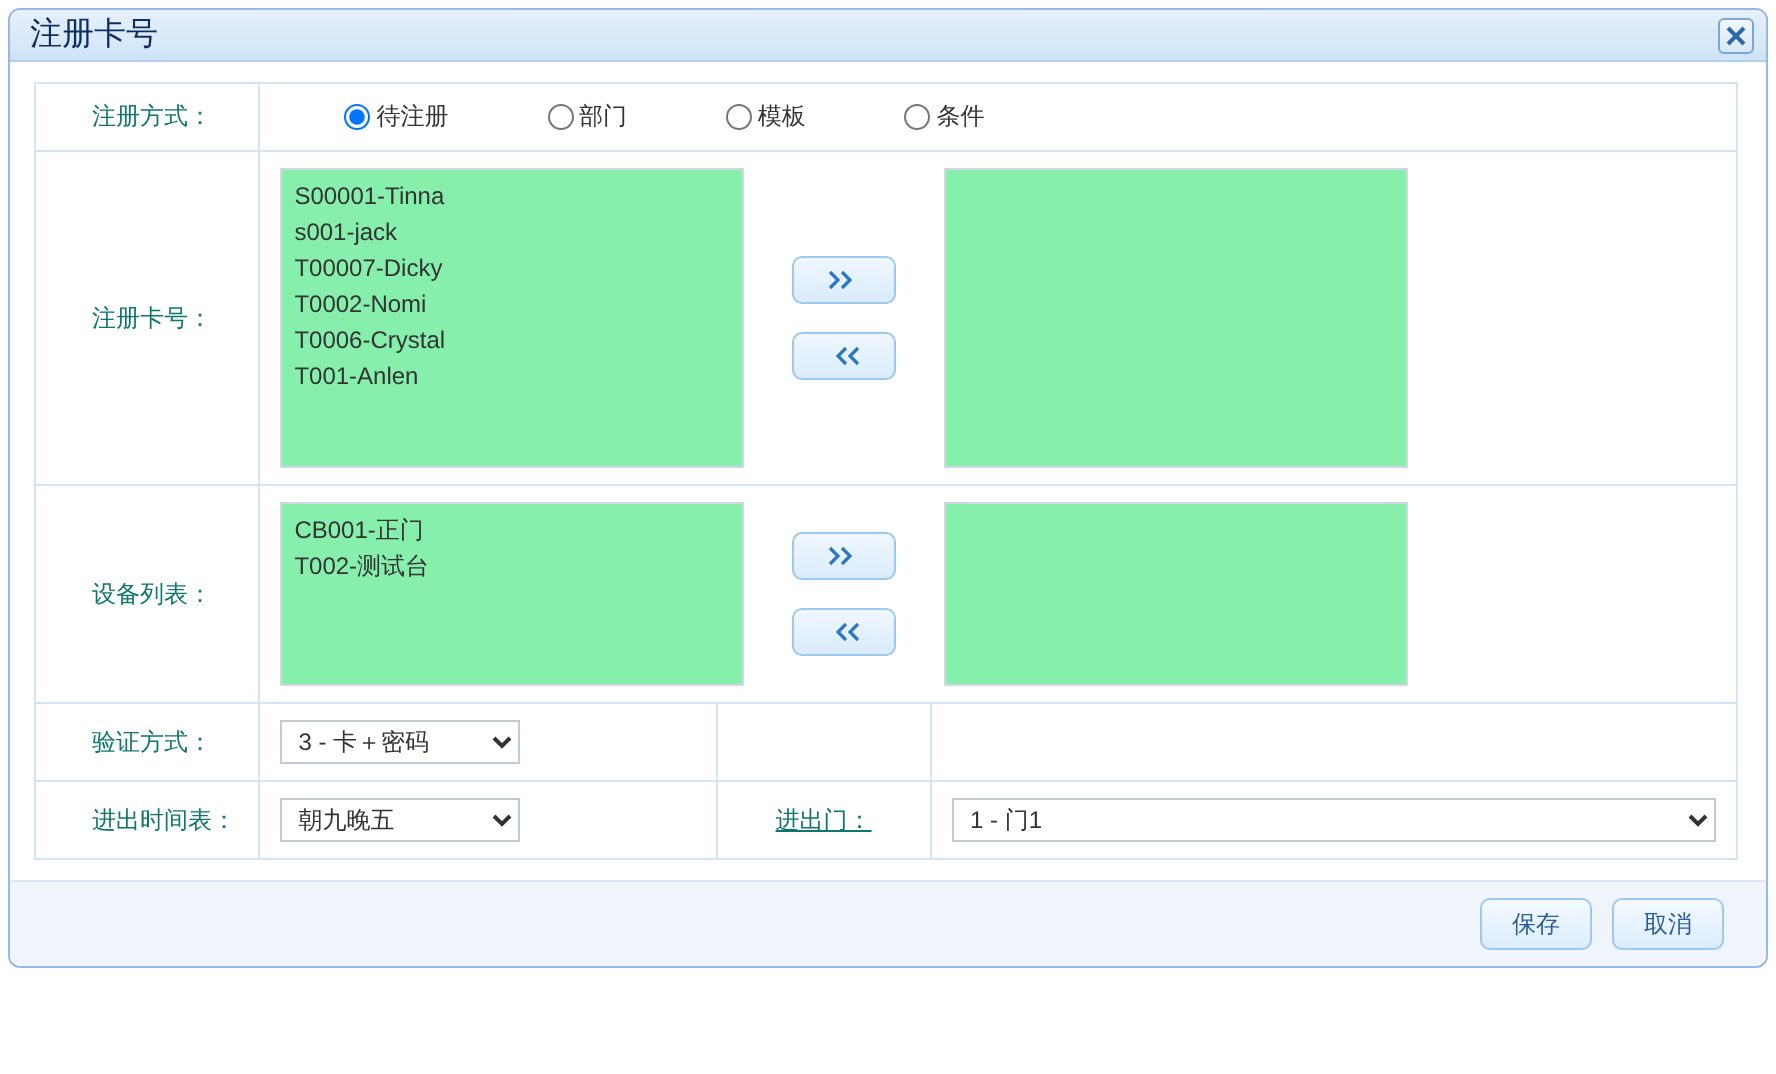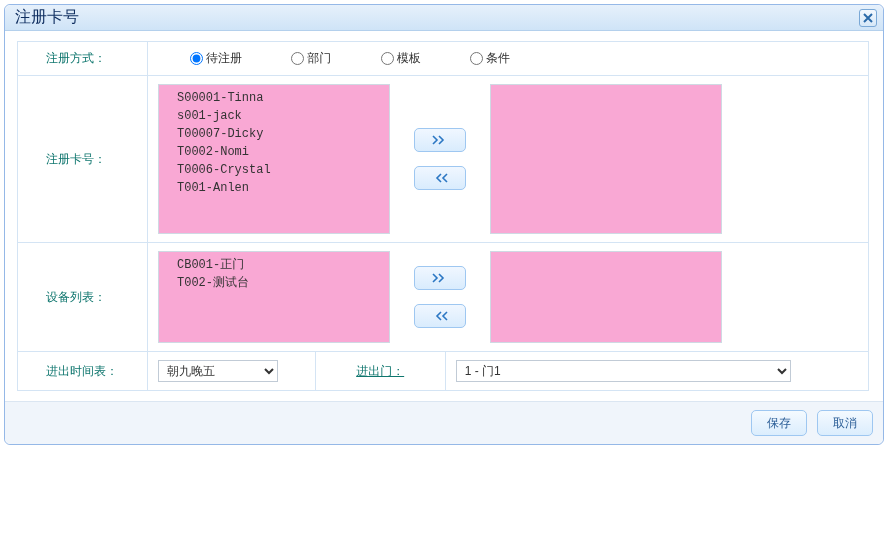--- a/index.html
+++ b/index.html
@@ -35,43 +35,43 @@
   width: 130px; color: #0f766e; text-align: left; padding-left: 28px;
 }
 .form-table td.label-cell.center { text-align: center; padding-left: 10px; padding-right: 10px; width: 130px; text-decoration: underline; }
 
 .radio-row label { margin-right: 14px; cursor: pointer; padding-left: 32px; }
 .radio-row input { vertical-align: middle; margin-right: 3px; }
 
 .dual-wrap { display: flex; align-items: center; gap: 24px; }
 .listbox {
   width: 232px; height: 150px;
-  border: 1px solid #cfd9e3; background: #f9a8d4;
-  overflow-y: scroll; padding: 4px 18px; font-family: Liberation Mono, monospace; font-size: 12px; color: #333;
+  border: 1px solid #cfd9e3; background: #86efac;
+  overflow-y: scroll; padding: 4px 6px; font-family: Liberation Sans, sans-serif; font-size: 12px; color: #333;
 }
 .listbox.short { height: 92px; }
 .listbox .item { line-height: 18px; white-space: nowrap; cursor: default; }
 .btn-col { display: flex; flex-direction: column; gap: 14px; }
 .move-btn {
   width: 52px; height: 24px;
   border: 1px solid #9ec7f1; border-radius: 5px;
   background: linear-gradient(#f0f7ff, #d9ecfd);
   color: #2b77c3; cursor: pointer; display: flex; align-items: center; justify-content: center;
 }
 .move-btn svg { width: 16px; height: 10px; }
 
 .select {
   height: 22px; border: 1px solid #c1cbd6; background: #fff; padding: 1px 4px; font-size: 12px; color: #333;
 }
 .select.w120 { width: 120px; }
-.select.w340 { width: 335px; }
+.select.w340 { width: 382px; }
 
 .dialog-footer {
   background: #f0f5fb; border-top: 1px solid #dbe6f2;
-  padding: 8px 10px; display: flex; justify-content: flex-end; gap: 10px;
+  padding: 8px 21px; display: flex; justify-content: flex-end; gap: 10px;
   border-radius: 0 0 6px 6px;
 }
 .btn {
   min-width: 56px; height: 26px; padding: 0 14px;
   border: 1px solid #9ec7f1; border-radius: 5px;
   background: linear-gradient(#f4faff, #dbedfd);
   color: #2b5e97; cursor: pointer; font-size: 12px;
 }
 </style>
 </head>
@@ -148,20 +148,30 @@
                 <svg viewBox="0 0 16 10">
                       <path d="M9 1 L5 5 L9 9 M15 1 L11 5 L15 9" stroke="currentColor" stroke-width="1.6" fill="none"></path>
                     </svg>
               </button>
             </div>
             <div class="listbox short" id="device-right"></div>
           </div>
         </td>
       </tr>
 
+      <tr>
+        <td class="label-cell">验证方式：</td>
+        <td style="width:260px">
+          <select class="select w120">
+            <option>3 - 卡＋密码</option>
+          </select>
+        </td>
+        <td class="label-cell center" style="width:110px"></td>
+        <td></td>
+      </tr>
 
       <tr>
         <td class="label-cell">进出时间表：</td>
         <td>
           <select class="select w120">
             <option>朝九晚五</option>
           </select>
         </td>
         <td class="label-cell center">进出门：</td>
         <td>

